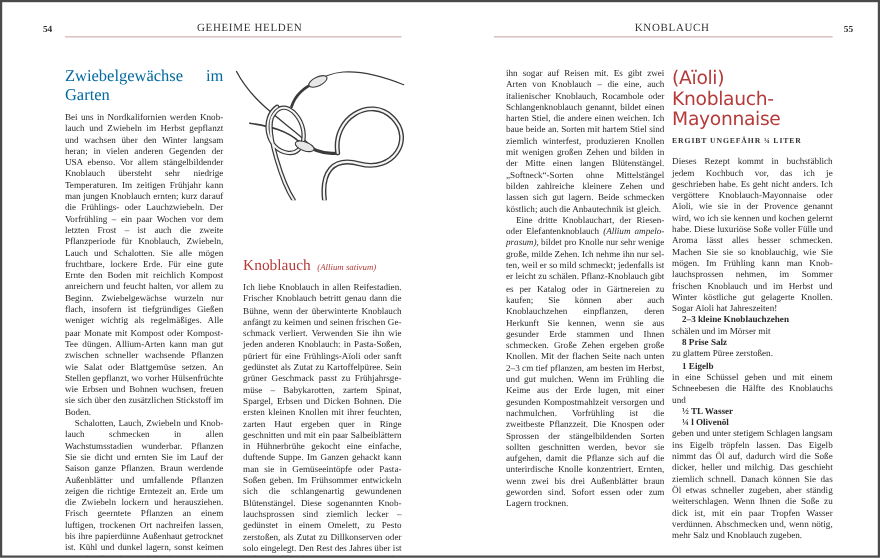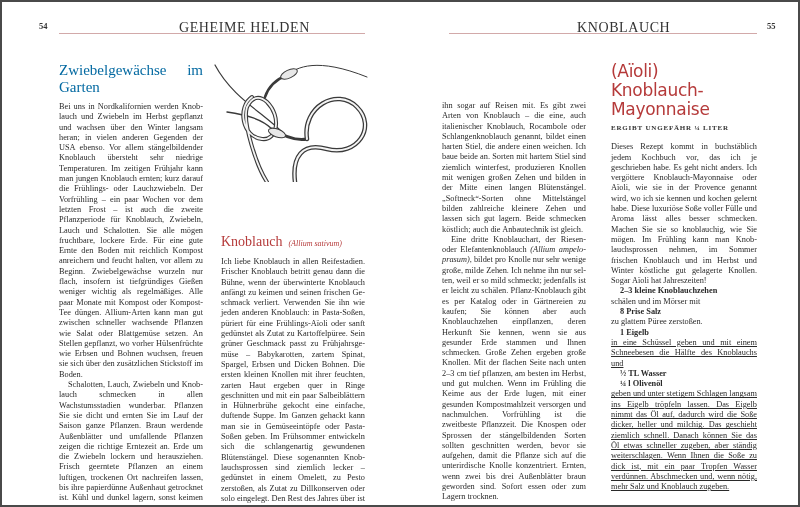--- a/index.html
+++ b/index.html
@@ -10,21 +10,21 @@
     color: #2a2a2a;
     border: 2px solid #4a4a4a;
   }
   .spread { position: absolute; left: 0; top: 0; width: 796px; height: 503px; }
   .page { position: absolute; top: 0; height: 444px; }
   .page-left { left: 0; width: 398px; }
   .page-right { left: 398px; width: 398px; }
 
   .running-head {
     position: absolute; top: 18px;
-    font-size: 14px; letter-spacing: 0.6px;
+    font-size: 10px; letter-spacing: 0.6px;
     font-variant: small-caps; text-transform: uppercase;
     color: #333;
   }
   .page-num { position: absolute; top: 19px; font-size: 8.5px; font-weight: bold; color: #333; }
   .head-rule { position: absolute; top: 31px; height: 1px; background: #d2a9a9; }
 
   .left .page-num { left: 37px; }
   .left .running-head { left: 177px; }
   .left .head-rule { left: 57px; width: 306px; }
 
@@ -41,21 +41,21 @@
     margin-bottom: 6px;
   }
   .sub-title { color: #b53a3a; font-size: 14px; line-height: 16px; }
   .latin { color: #b53a3a; font-style: italic; font-size: 8px; margin-left: 6px; }
 
   .recipe-title { color: #b53a3a; font-size: 17px; line-height: 19px; font-family: "DejaVu Sans", sans-serif; font-weight: normal; letter-spacing: -0.3px; }
   .yield { font-size: 7px; letter-spacing: 0.8px; font-weight: bold; text-transform: uppercase; margin: 4px 0 9px; color: #333; }
 
   .ingredient { font-weight: bold; padding-left: 9px; }
   .step { text-align: left; }
-  .step.just { text-align: justify; text-decoration: underline; }
+  .step.just { text-align: justify; }
   em.i { font-style: italic; }
 
   .illustration { position: absolute; left: 205px; top: 55px; width: 170px; height: 125px; }
 </style>
 </head>
 <body>
 
 <div class="spread">
 
   <div class="page page-left left">
@@ -93,21 +93,21 @@
       </div>
       <p>Ich liebe Knoblauch in allen Reifestadien. Frischer Knoblauch betritt genau dann die Bühne, wenn der überwinterte Knoblauch anfängt zu keimen und seinen frischen Ge­schmack verliert. Verwenden Sie ihn wie jeden anderen Knoblauch: in Pasta-Soßen, püriert für eine Frühlings-Aïoli oder sanft gedünstet als Zutat zu Kartoffelpüree. Sein grüner Geschmack passt zu Frühjahrsge­müse – Babykarotten, zartem Spinat, Spargel, Erbsen und Dicken Bohnen. Die ersten klei­nen Knollen mit ihrer feuchten, zarten Haut ergeben quer in Ringe geschnitten und mit ein paar Salbeiblättern in Hühnerbrühe ge­kocht eine einfache, duftende Suppe. Im Gan­zen gehackt kann man sie in Gemüseeintöpfe oder Pasta-Soßen geben. Im Frühsommer entwickeln sich die schlangenartig gewunde­nen Blütenstängel. Diese sogenannten Knob­lauchsprossen sind ziemlich lecker – gedüns­tet in einem Omelett, zu Pesto zerstoßen, als Zutat zu Dillkonserven oder solo eingelegt. Den Rest des Jahres über ist reifer Knoblauch eine Basiszutat, mit der ich jeden Tag koche. Ich habe ihn immer in der Küche – und nehme</p>
     </div>
   </div>
 
   <div class="page page-right right">
     <span class="running-head">Knoblauch</span>
     <span class="page-num">55</span>
     <div class="head-rule"></div>
 
-    <div class="col" style="left:42px; top:60px; width:144px;margin-top:39px;">
+    <div class="col" style="left:60px; top:60px; width:144px;">
       <p>ihn sogar auf Reisen mit. Es gibt zwei Arten von Knoblauch – die eine, auch italienischer Knoblauch, Rocambole oder Schlangen­knoblauch genannt, bildet einen harten Stiel, die andere einen weichen. Ich baue beide an. Sorten mit hartem Stiel sind ziemlich winter­fest, produzieren Knollen mit wenigen gro­ßen Zehen und bilden in der Mitte einen lan­gen Blütenstängel. „Softneck“-Sorten ohne Mittelstängel bilden zahlreiche kleinere Zehen und lassen sich gut lagern. Beide schmecken köstlich; auch die Anbautechnik ist gleich.</p>
       <p><span>Eine dritte Knoblauchart, der Riesen- oder Elefantenknoblauch </span><em class="i">(Allium ampelo­prasum)</em><span>, bildet pro Knolle nur sehr wenige große, milde Zehen. Ich nehme ihn nur sel­ten, weil er so mild schmeckt; jedenfalls ist er leicht zu schälen. Pflanz-Knoblauch gibt es per Katalog oder in Gärtnereien zu kaufen; Sie können aber auch Knoblauchzehen ein­pflanzen, deren Herkunft Sie kennen, wenn sie aus gesunder Erde stammen und Ihnen schmecken. Große Zehen ergeben große Knollen. Mit der flachen Seite nach unten 2–3 cm tief pflanzen, am besten im Herbst, und gut mulchen. Wenn im Frühling die Keime aus der Erde lugen, mit einer gesunden Kom­postmahlzeit versorgen und nachmulchen. Vorfrühling ist die zweitbeste Pflanzzeit. Die Knospen oder Sprossen der stängelbildenden Sorten sollten geschnitten werden, bevor sie aufgehen, damit die Pflanze sich auf die unterirdische Knolle konzentriert. Ernten, wenn zwei bis drei Außenblätter braun geworden sind. Sofort essen oder zum Lagern trocknen.</span></p>
     </div>
 
     <div class="col" style="left:211px; top:60px; width:146px;">
       <div class="recipe-title">
         <div>(Aïoli)</div>
         <div>Knoblauch-Mayonnaise</div>
       </div>
       <div class="yield">Ergibt ungefähr ¼ Liter</div>

